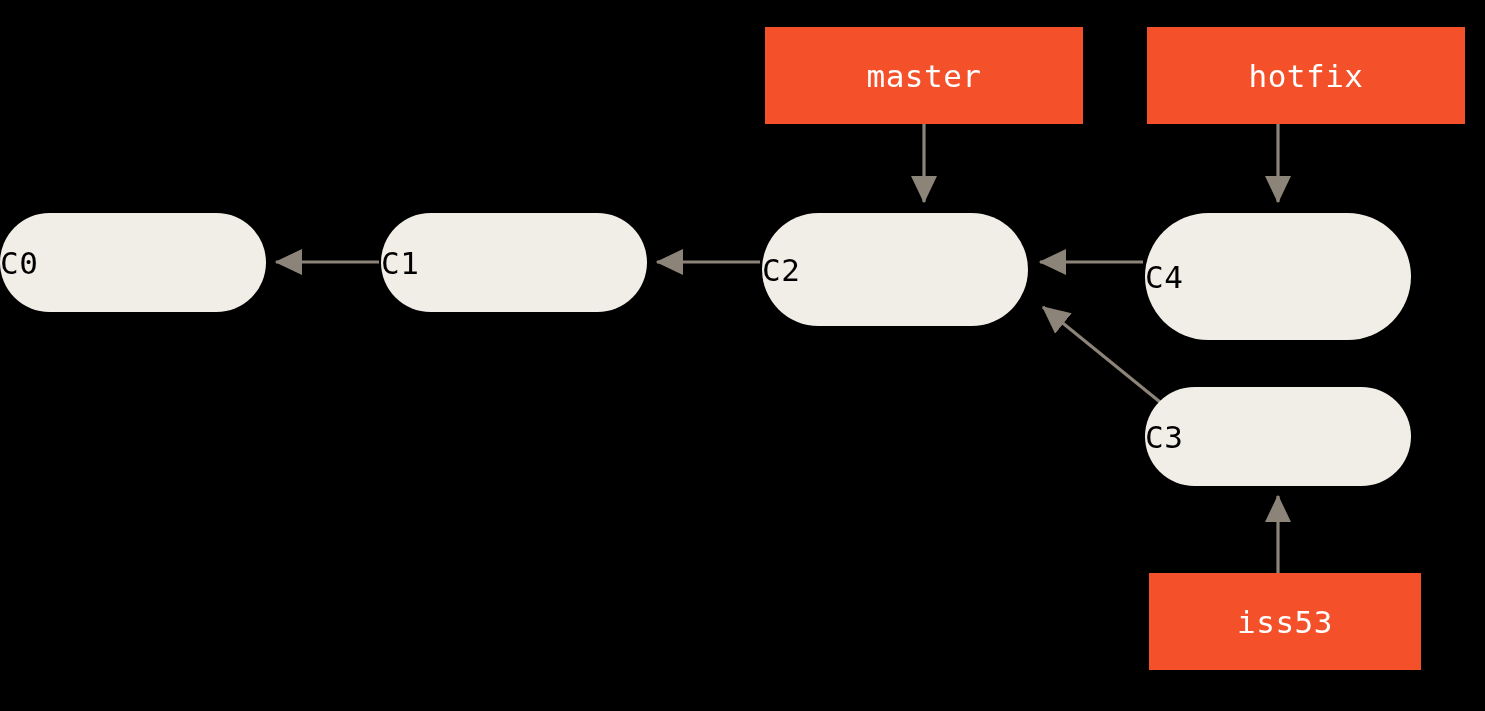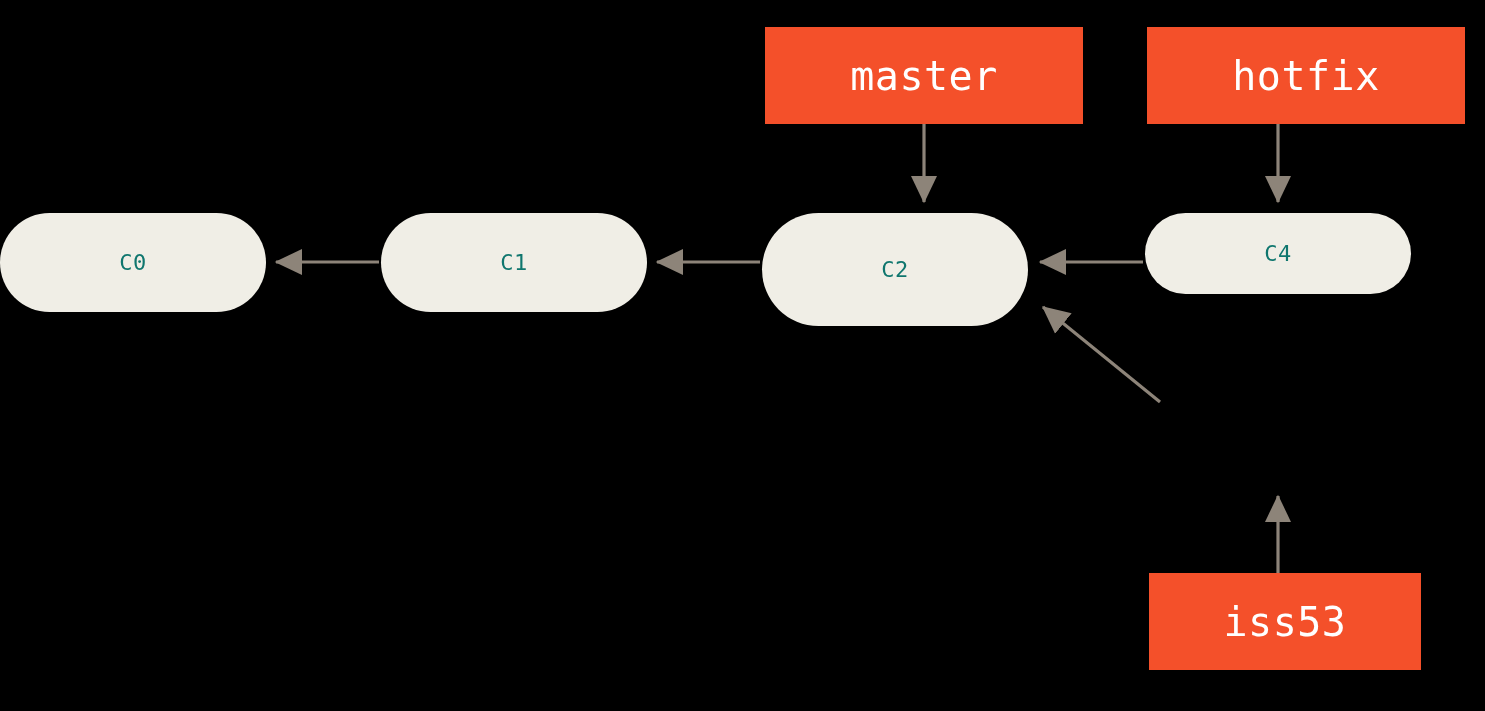--- a/index.html
+++ b/index.html
@@ -26,36 +26,36 @@
     top: 0;
     width: 1485px;
     height: 711px;
   }
   .commit-node {
     position: absolute;
     background: #F0EEE6;
     border-radius: 999px;
     display: flex;
     align-items: center;
-    justify-content: center;
-    color: #0f766e;
+    justify-content: flex-start;
+    color: #000000;
     font-family: "DejaVu Sans Mono", "Liberation Mono", monospace;
-    font-size: 22px;
+    font-size: 31px;
     letter-spacing: 0.5px;
     z-index: 3;
   }
   .branch-label {
     position: absolute;
     background: #F4502A;
     display: flex;
     align-items: center;
     justify-content: center;
     color: #FFFFFF;
     font-family: "DejaVu Sans Mono", "Liberation Mono", monospace;
-    font-size: 40px;
+    font-size: 31px;
     letter-spacing: 0.5px;
     z-index: 3;
   }
 </style>
 </head>
 <body>
 
 <div id="diagram-root">
 
   <svg id="edge-layer" viewBox="0 0 1485 711" width="1485" height="711" xmlns="http://www.w3.org/2000/svg">
@@ -85,24 +85,27 @@
   </div>
 
   <div class="commit-node" style="left:381px; top:213px; width:266px; height:99px;">
     <span>C1</span>
   </div>
 
   <div class="commit-node" style="left:762px; top:213px; width:266px; height:113px;">
     <span>C2</span>
   </div>
 
-  <div class="commit-node" style="left:1145px; top:213px; width:266px; height:81px;">
+  <div class="commit-node" style="left:1145px; top:213px; width:266px; height:127px;">
     <span>C4</span>
   </div>
 
+  <div class="commit-node" style="left:1145px; top:387px; width:266px; height:99px;">
+    <span>C3</span>
+  </div>
 
   <div class="branch-label" style="left:765px; top:27px; width:318px; height:97px;">
     <span>master</span>
   </div>
 
   <div class="branch-label" style="left:1147px; top:27px; width:318px; height:97px;">
     <span>hotfix</span>
   </div>
 
   <div class="branch-label" style="left:1149px; top:573px; width:272px; height:97px;">

